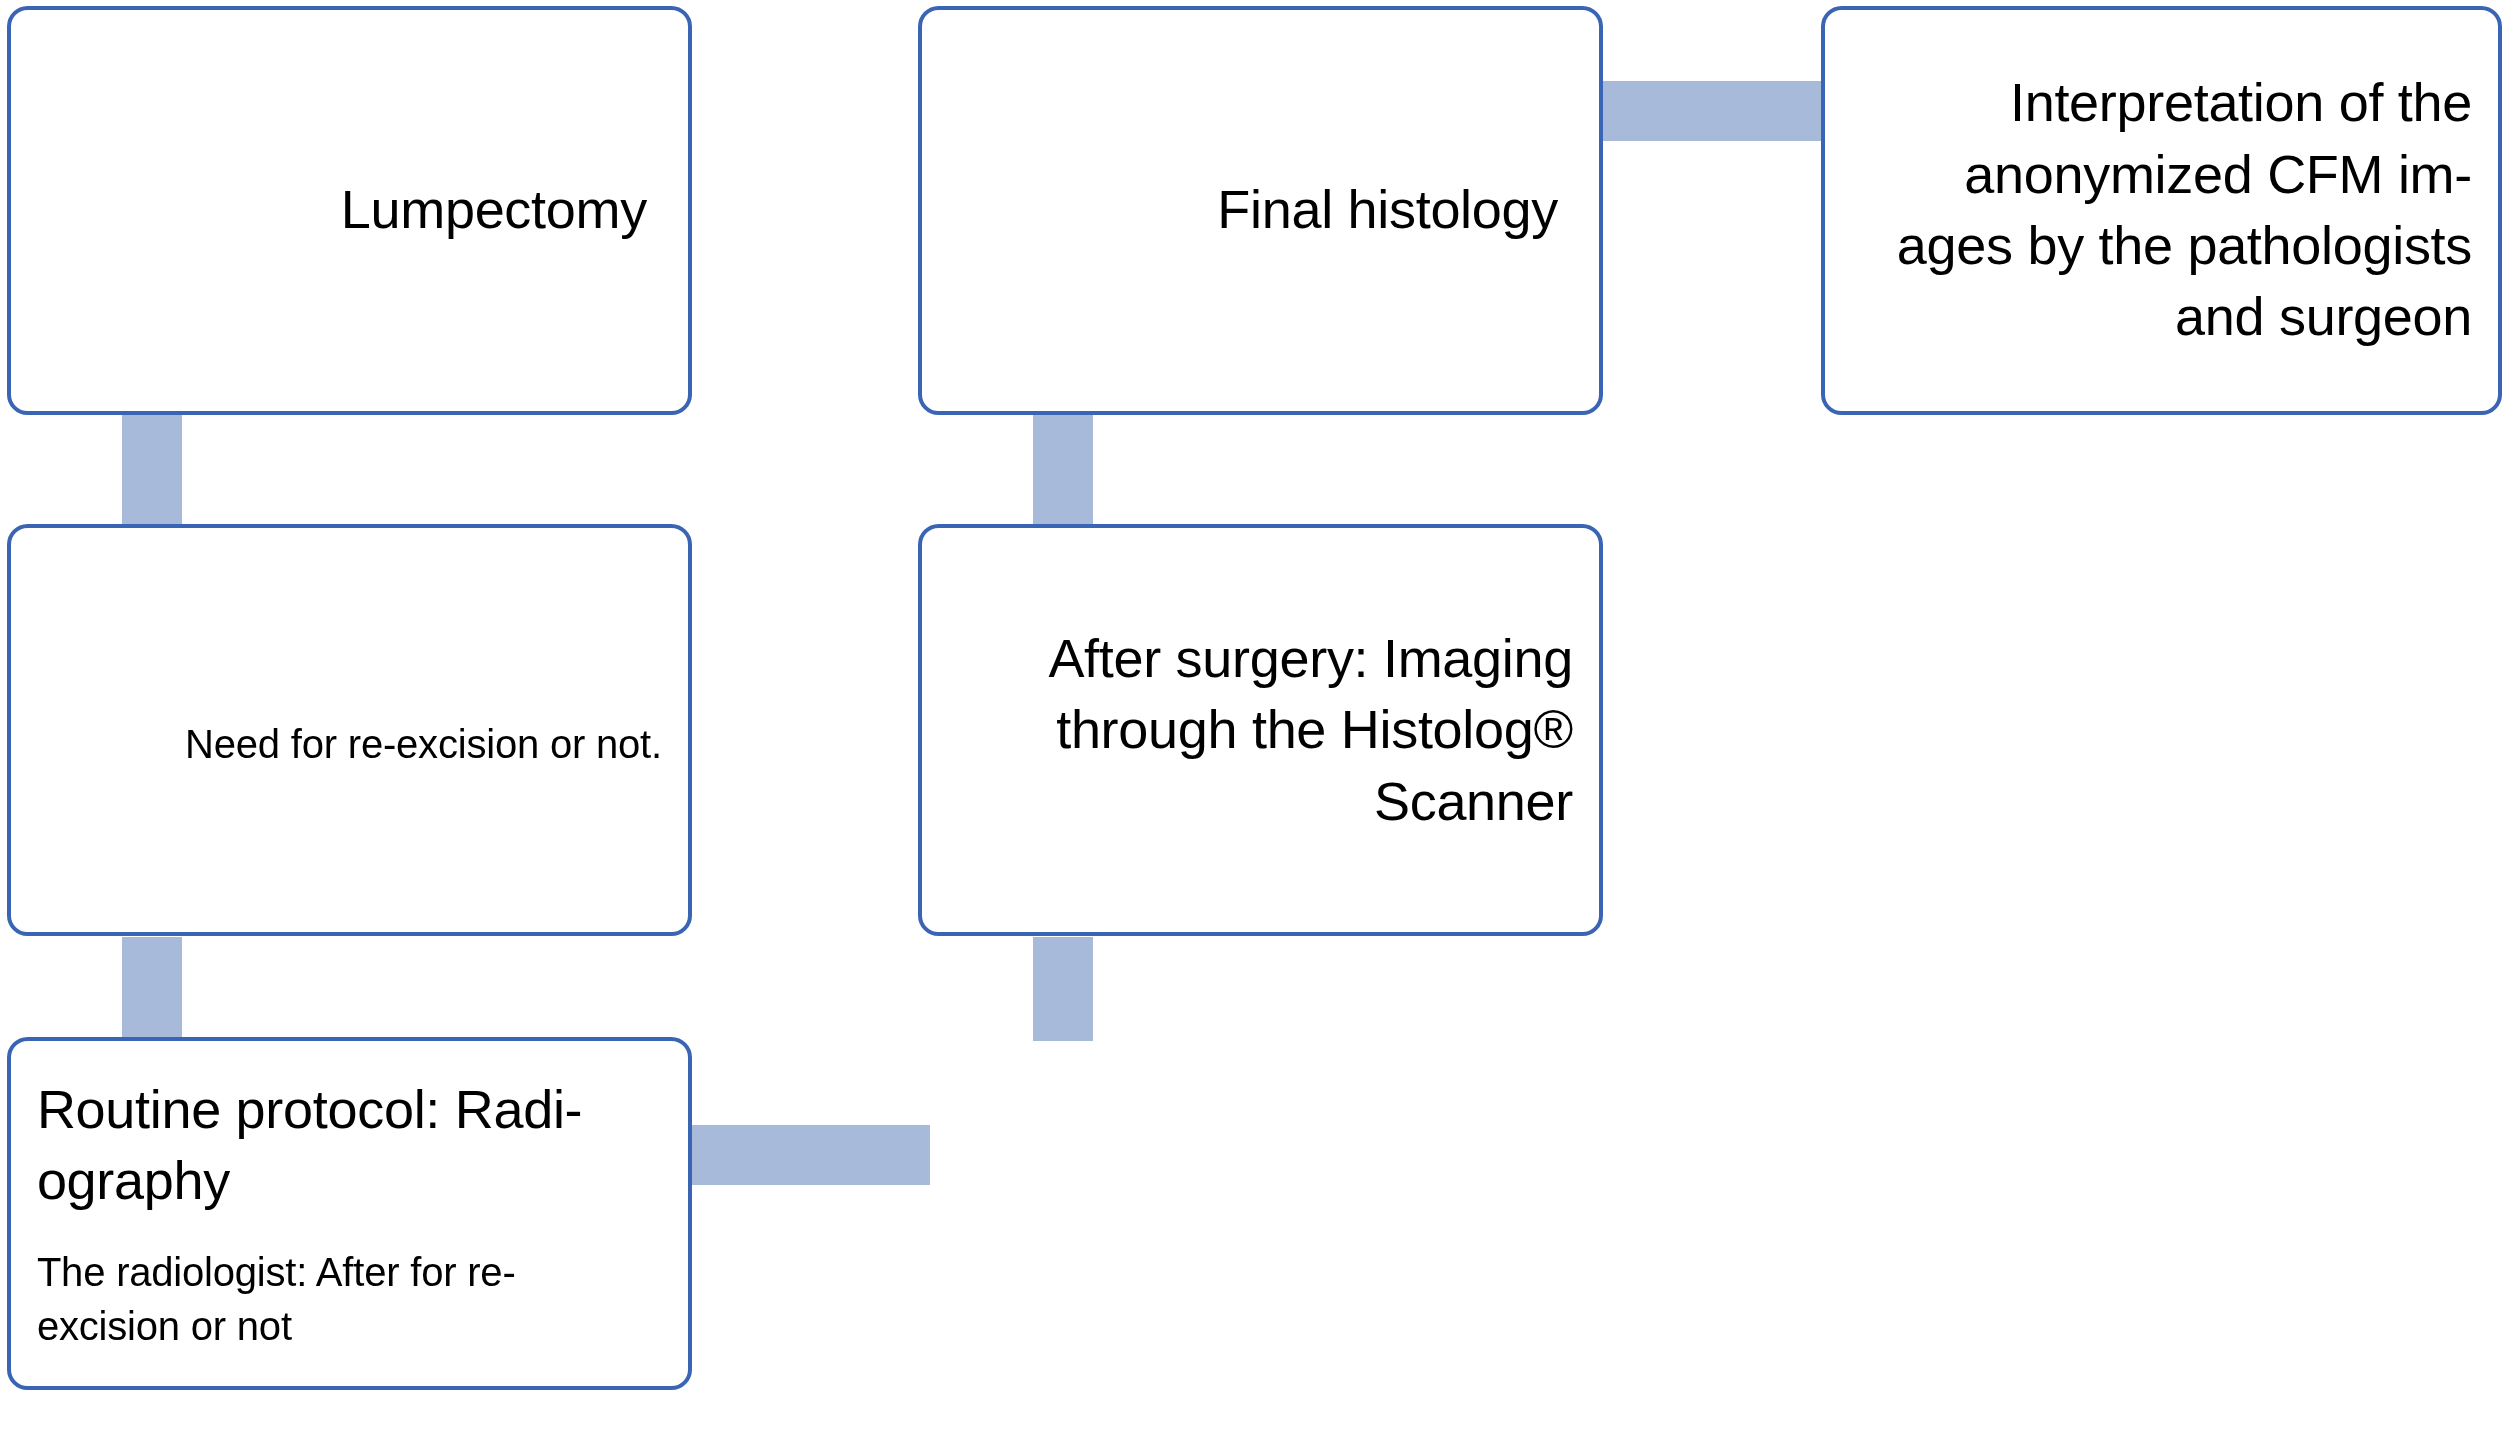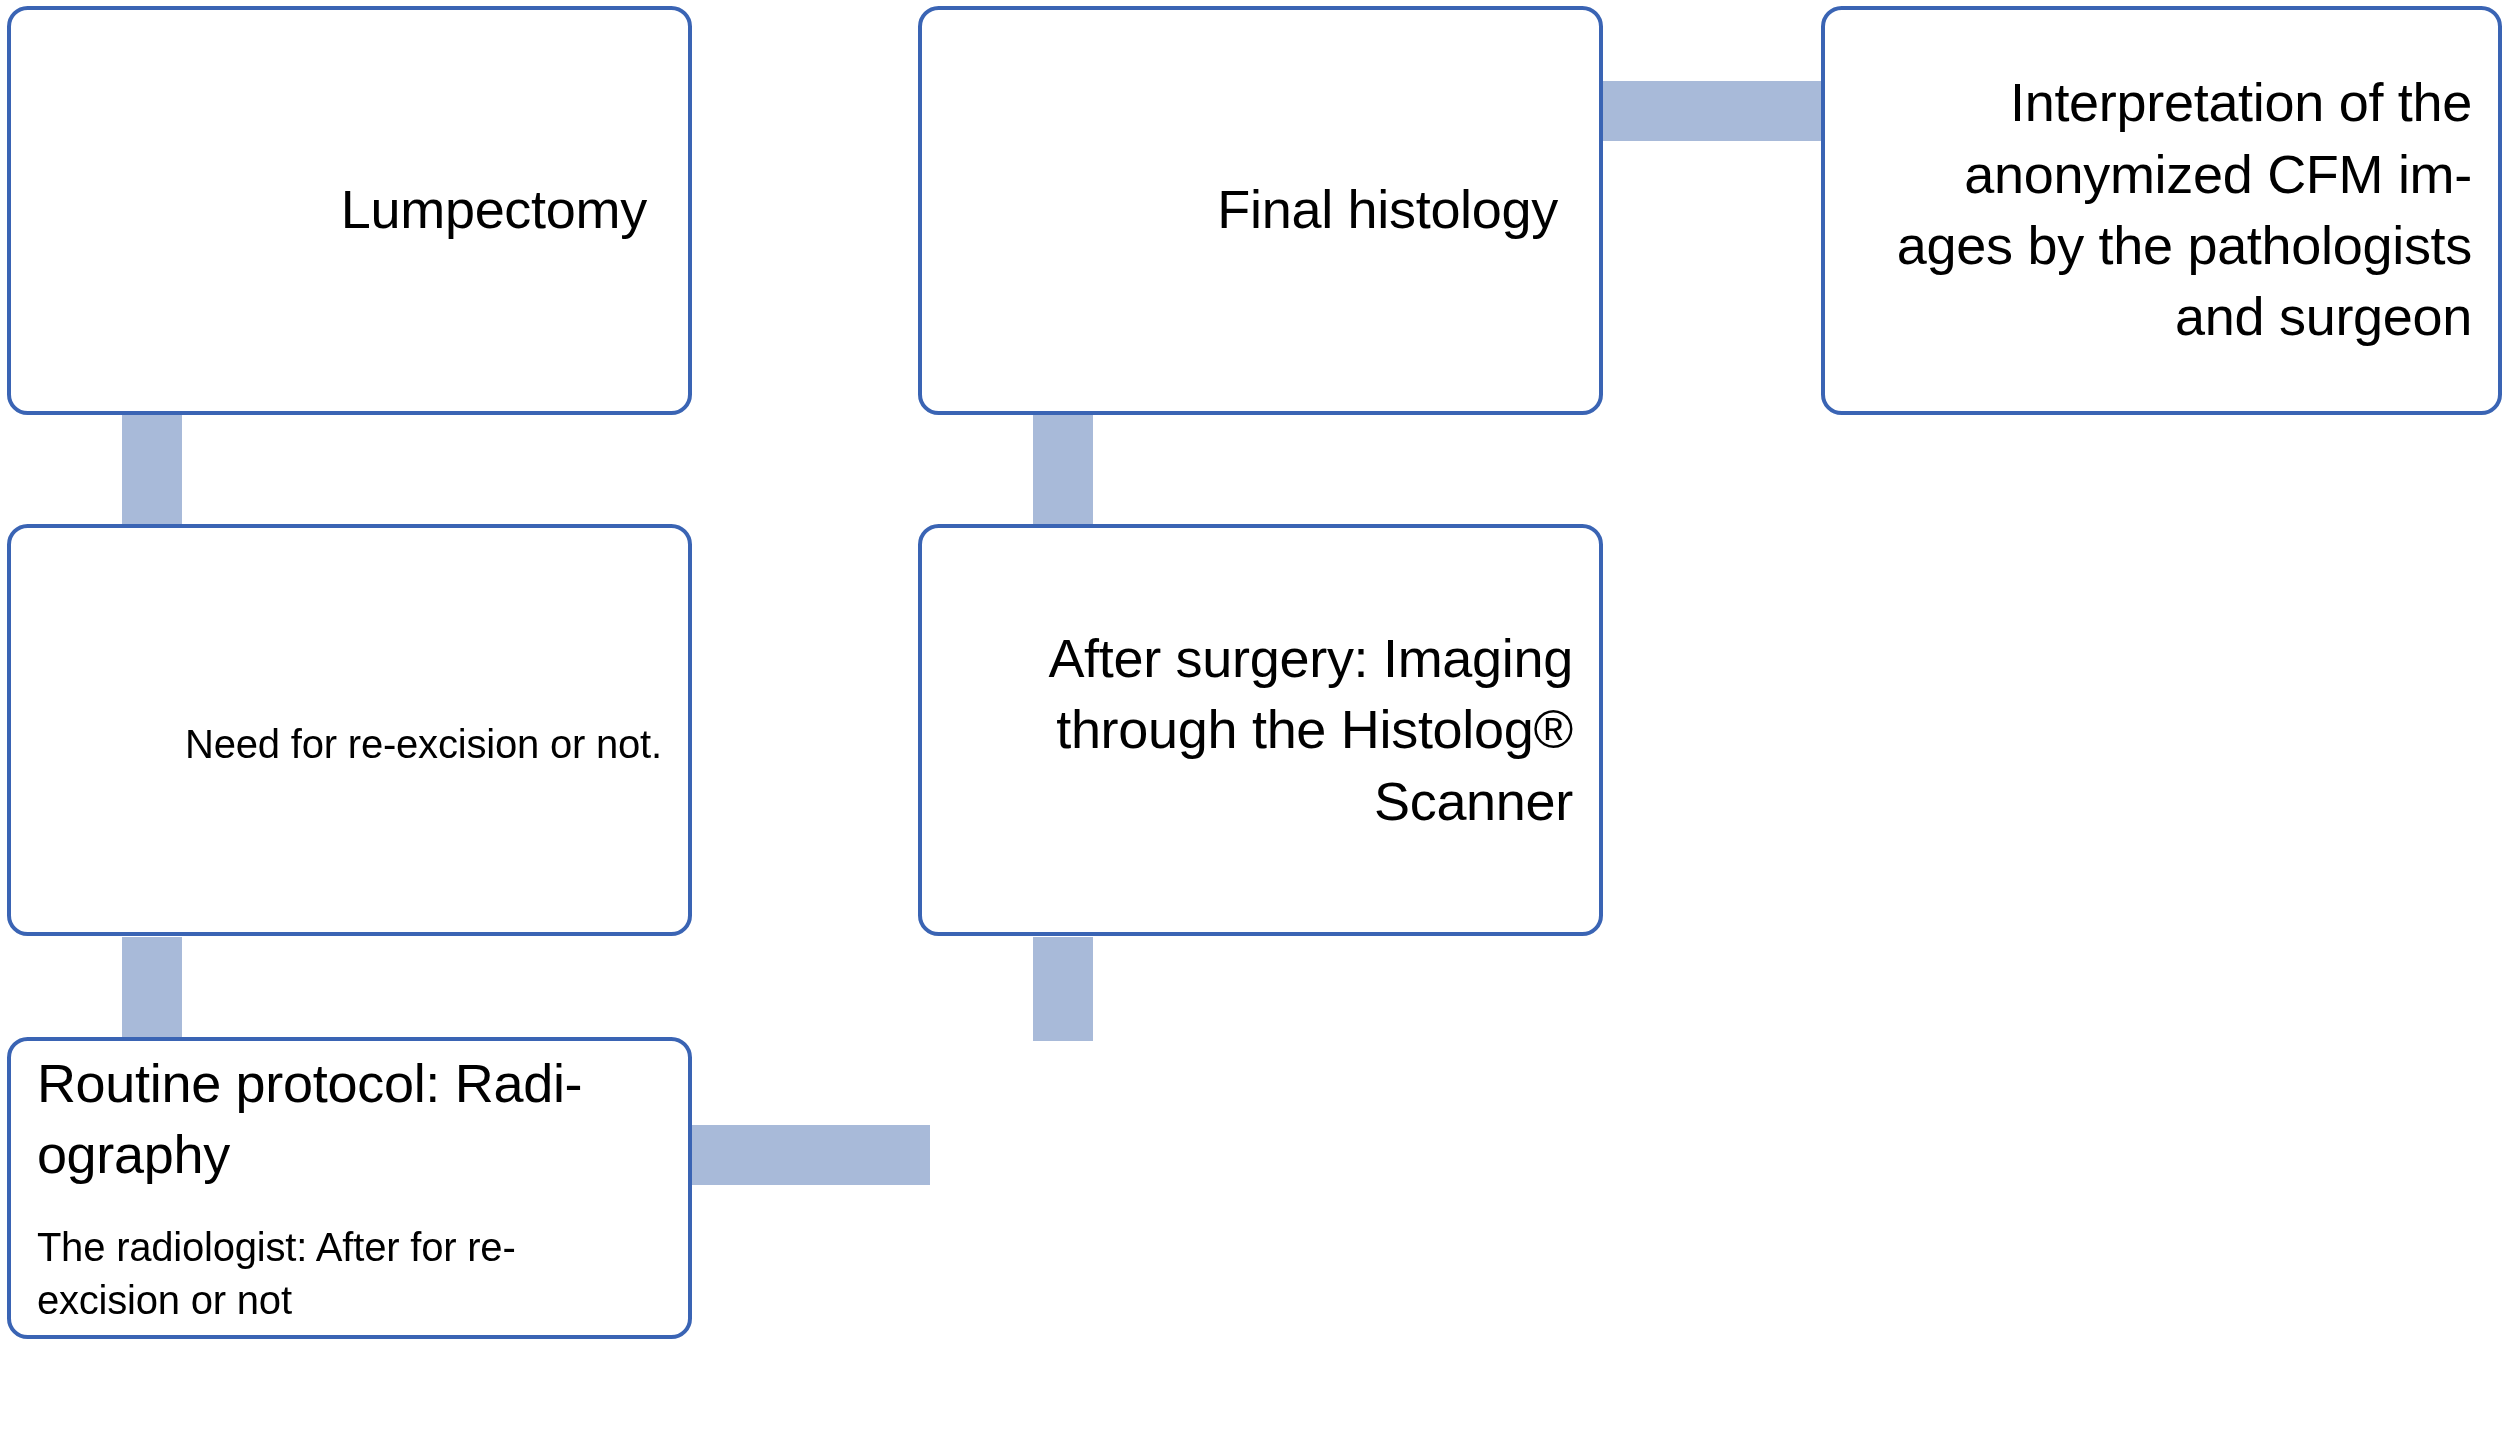--- a/index.html
+++ b/index.html
@@ -96,21 +96,21 @@
     </div>
   </div>
 
   <div class="node" style="left:6.9px; top:524px; width:685px; height:412px;">
     <div class="body pad-lr-narrow">
       <div class="gap-md"></div>
       <div class="subline center">Need for re-excision or not.</div>
     </div>
   </div>
 
-  <div class="node" style="left:6.9px; top:1037px; width:685px; height:302px;justify-content:center;">
+  <div class="node" style="left:6.9px; top:1037px; width:685px; height:353px;justify-content:center;">
     <div class="body pad-lr-narrow">
       <div class="headline left">Routine protocol: Radi-
 ography</div>
       <div class="gap-md"></div>
       <div class="subline left">The radiologist: After for re-
 excision or not</div>
     </div>
   </div>
 
   <div class="node" style="left:918px; top:5.5px; width:685px; height:409px;">

